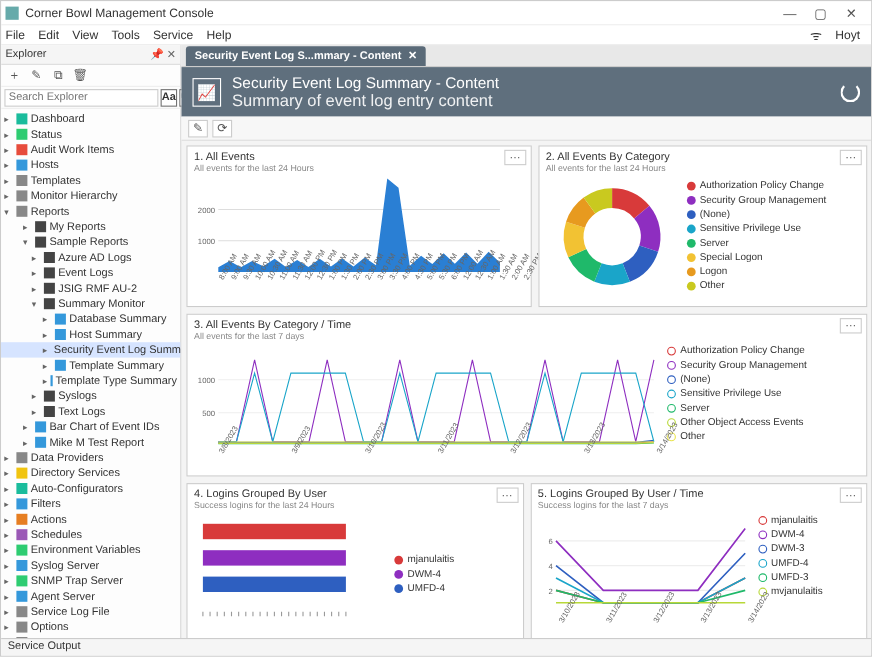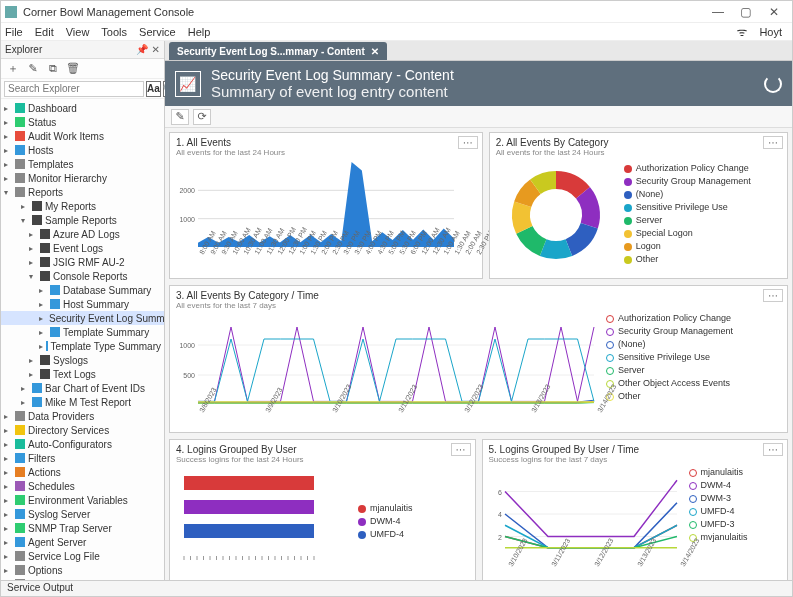--- a/index.html
+++ b/index.html
@@ -180,21 +180,21 @@
           <span class="lbl">Event Logs</span>
         </div>
         <div class="node indent3">
           <span class="caret">▸</span>
           <span class="ic ic-folder"></span>
           <span class="lbl">JSIG RMF AU-2</span>
         </div>
         <div class="node indent3">
           <span class="caret">▾</span>
           <span class="ic ic-folder"></span>
-          <span class="lbl">Console Reports</span>
+          <span class="lbl">Summary Monitor</span>
         </div>
         <div class="node indent4">
           <span class="caret">▸</span>
           <span class="ic ic-bar"></span>
           <span class="lbl">Database Summary</span>
         </div>
         <div class="node indent4">
           <span class="caret">▸</span>
           <span class="ic ic-bar"></span>
           <span class="lbl">Host Summary</span>

